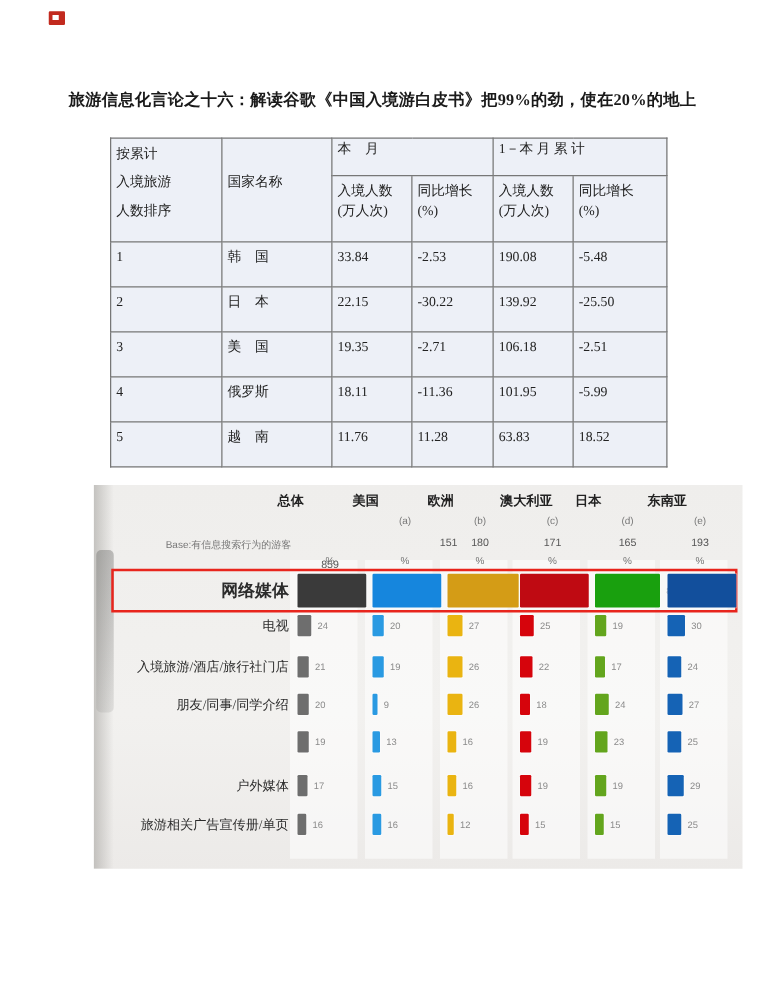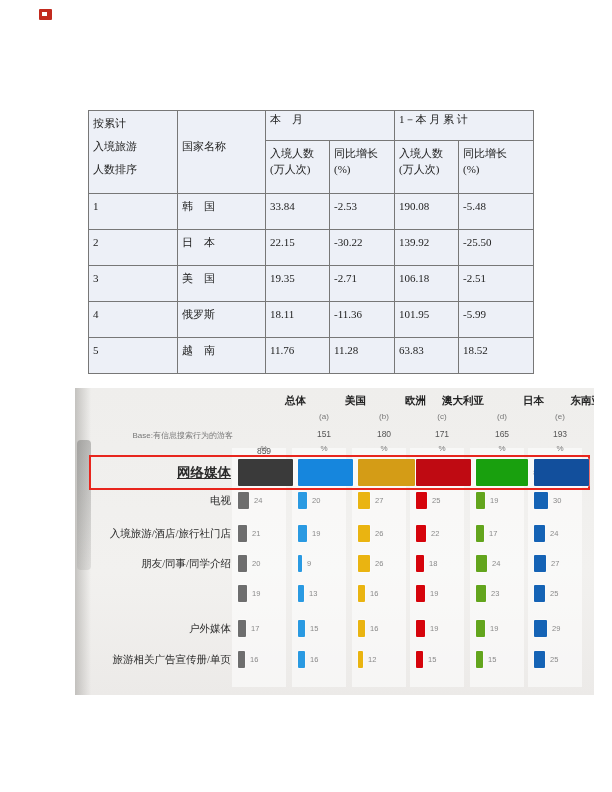--- a/index.html
+++ b/index.html
@@ -27,39 +27,40 @@
   .body-par b{font-size:12px;}
   
   .chart{position:absolute;left:75px;top:388px;width:519px;height:307px;overflow:hidden;
          background:linear-gradient(180deg,#efeeec 0%,#f2f1ef 60%,#eceae8 100%);
          font-family:"Liberation Sans","DejaVu Sans",sans-serif;}
   .chart .band{position:absolute;top:60px;bottom:8px;width:54px;background:rgba(255,255,255,0.55);}
   .chart .edge-shade{position:absolute;left:0;top:0;bottom:0;width:16px;
          background:linear-gradient(90deg,rgba(160,158,154,0.55),rgba(160,158,154,0));}
   .chart .smudge{position:absolute;left:2px;top:52px;width:14px;height:130px;
          background:linear-gradient(180deg,rgba(90,90,88,0.35),rgba(120,120,118,0.15));border-radius:4px;}
-  .chart .col-head{position:absolute;width:84px;text-align:right;font-size:10.5px;font-weight:bold;color:#222;}
+  .chart .col-head{position:absolute;width:84px;text-align:left;font-size:10.5px;font-weight:bold;color:#222;}
   .chart .col-letter{position:absolute;width:84px;text-align:center;font-size:8px;color:#777;}
   .chart .col-base{position:absolute;width:84px;text-align:center;font-size:8.5px;color:#555;}
   .chart .col-pct{position:absolute;width:84px;text-align:center;font-size:8px;color:#777;}
   .chart .base-label{position:absolute;left:0;width:158px;text-align:right;font-size:8px;color:#777;}
   .chart .row-label{position:absolute;left:0;width:156px;text-align:right;color:#2b2b2b;
                     font-family:"Liberation Serif","DejaVu Serif",serif;}
   .chart .bar{position:absolute;border-radius:1px;box-shadow:0 0 0 1px rgba(255,255,255,0.35);}
   .chart .bar-val{position:absolute;font-size:7.5px;color:#8a8a8a;}
   .chart .hl-box{position:absolute;left:14px;top:67px;width:501px;height:35px;
                  border:2px solid #e8251d;box-sizing:border-box;}
 </style>
 </head>
 <body>
 
 <div class="page">
 
   <div class="red-icon"></div>
 
+  <div class="doc-title">旅游信息化言论之十六：解读谷歌《中国入境游白皮书》把99%的劲，使在20%的地上</div>
 
   <table class="stats-table">
     <colgroup>
       <col style="width:89px">
         <col style="width:88px">
         <col style="width:64px">
       <col style="width:65px">
         <col style="width:64px">
         <col style="width:75px">
     </colgroup>
@@ -147,39 +148,39 @@
       <div class="band" style="left: 157px;"></div>
     <div class="edge-shade"></div>
     <div class="smudge"></div>
     <div class="base-label" style="top:42px">Base:有信息搜索行为的游客</div>
     <div class="hl-box"></div>
   <div class="col-head" style="left: 147px; top: 6px;">总体</div>
       <div class="col-base" style="left: 147px; top: 41px; margin-top: 17px;">859</div>
       <div class="col-pct" style="left: 147px; top: 56px;">%</div>
       <div class="col-head" style="left: 207px; top: 6px;">美国</div>
       <div class="col-letter" style="left: 207px; top: 24px;">(a)</div>
-      <div class="col-base" style="left: 207px; top: 41px;">151</div>
+      <div class="col-base" style="left: 207px; top: 41px; text-align: right;">151</div>
       <div class="col-pct" style="left: 207px; top: 56px;">%</div>
       <div class="col-head" style="left: 267px; top: 6px;">欧洲</div>
       <div class="col-letter" style="left: 267px; top: 24px;">(b)</div>
       <div class="col-base" style="left: 267px; top: 41px;">180</div>
       <div class="col-pct" style="left: 267px; top: 56px;">%</div>
       <div class="col-head" style="left: 325px; top: 6px;">澳大利亚</div>
       <div class="col-letter" style="left: 325px; top: 24px;">(c)</div>
       <div class="col-base" style="left: 325px; top: 41px;">171</div>
       <div class="col-pct" style="left: 325px; top: 56px;">%</div>
       <div class="col-head" style="left: 385px; top: 6px;">日本</div>
       <div class="col-letter" style="left: 385px; top: 24px;">(d)</div>
       <div class="col-base" style="left: 385px; top: 41px;">165</div>
       <div class="col-pct" style="left: 385px; top: 56px;">%</div>
       <div class="col-head" style="left: 443px; top: 6px;">东南亚</div>
       <div class="col-letter" style="left: 443px; top: 24px;">(e)</div>
       <div class="col-base" style="left: 443px; top: 41px;">193</div>
       <div class="col-pct" style="left: 443px; top: 56px;">%</div>
-      <div class="row-label" style="top: 75.5px; font-size: 13.5px; font-weight: bold; text-decoration: underline;">网络媒体</div>
+      <div class="row-label" style="top: 75.5px; font-size: 13.5px; font-weight: bold;">网络媒体</div>
       <div class="bar" style="left: 163px; top: 71px; width: 55px; height: 27px; background: rgb(58, 58, 58);"></div>
       <div class="bar-val" style="left: 223px; top: 79.5px;">88</div>
       <div class="bar" style="left: 223px; top: 71px; width: 55px; height: 27px; background: rgb(22, 134, 221);"></div>
       <div class="bar-val" style="left: 283px; top: 79.5px;">89</div>
       <div class="bar" style="left: 283px; top: 71px; width: 57px; height: 27px; background: rgb(212, 156, 22);"></div>
       <div class="bar-val" style="left: 345px; top: 79.5px;">92</div>
       <div class="bar" style="left: 341px; top: 71px; width: 55px; height: 27px; background: rgb(191, 10, 18);"></div>
       <div class="bar-val" style="left: 401px; top: 79.5px;">89</div>
       <div class="bar" style="left: 401px; top: 71px; width: 52px; height: 27px; background: rgb(25, 160, 14);"></div>
       <div class="bar-val" style="left: 458px; top: 79.5px;">84</div>

